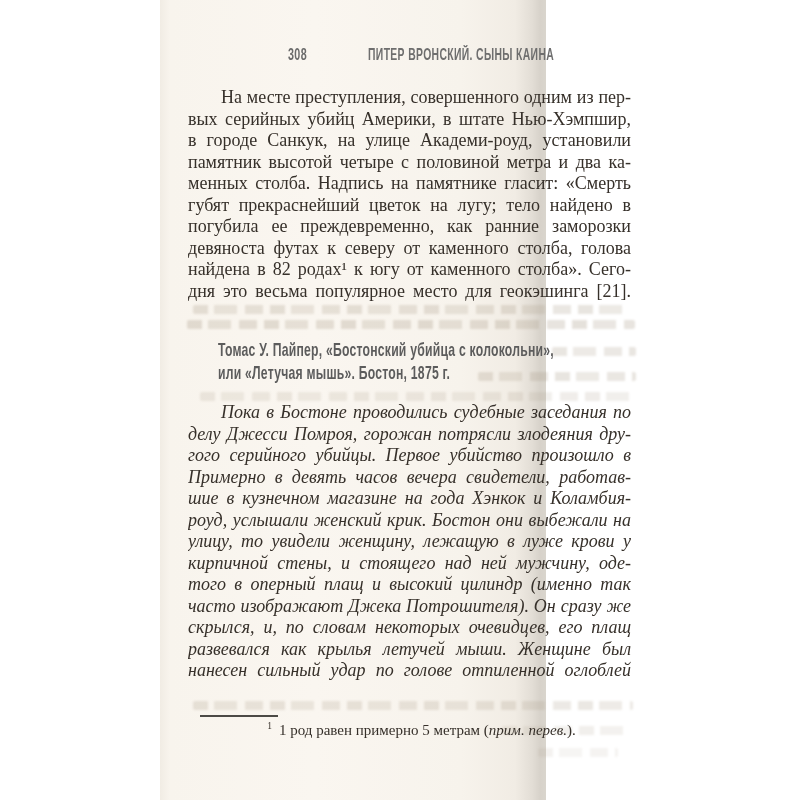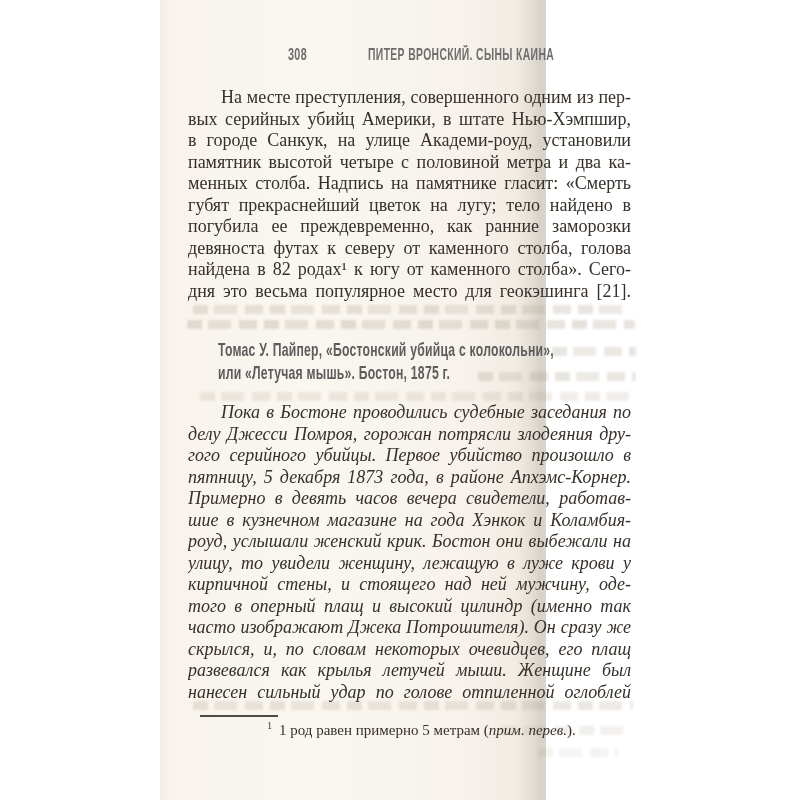--- a/index.html
+++ b/index.html
@@ -126,21 +126,20 @@
 
   <div class="section-heading">
     <div class="hline"><span class="condensed">Томас У. Пайпер, «Бостонский убийца с колокольни»,</span></div>
     <div class="hline"><span class="condensed">или «Летучая мышь». Бостон, 1875 г.</span></div>
   </div>
 
   <div class="text-col para-2">
     <div class="tline indent">Пока в Бостоне проводились судебные заседания по</div>
     <div class="tline">делу Джесси Помроя, горожан потрясли злодеяния дру-</div>
     <div class="tline">гого серийного убийцы. Первое убийство произошло в</div>
-    <div class="tline">пятницу, 5 декабря 1873 года, в районе Апхэмс-Корнер.</div>
     <div class="tline">Примерно в девять часов вечера свидетели, работав-</div>
     <div class="tline">шие в кузнечном магазине на года Хэнкок и Коламбия-</div>
     <div class="tline">роуд, услышали женский крик. Бостон они выбежали на</div>
     <div class="tline">улицу, то увидели женщину, лежащую в луже крови у</div>
     <div class="tline">кирпичной стены, и стоящего над ней мужчину, оде-</div>
     <div class="tline">того в оперный плащ и высокий цилиндр (именно так</div>
     <div class="tline">часто изображают Джека Потрошителя). Он сразу же</div>
     <div class="tline">скрылся, и, по словам некоторых очевидцев, его плащ</div>
     <div class="tline">развевался как крылья летучей мыши. Женщине был</div>
     <div class="tline">нанесен сильный удар по голове отпиленной оглоблей</div>

